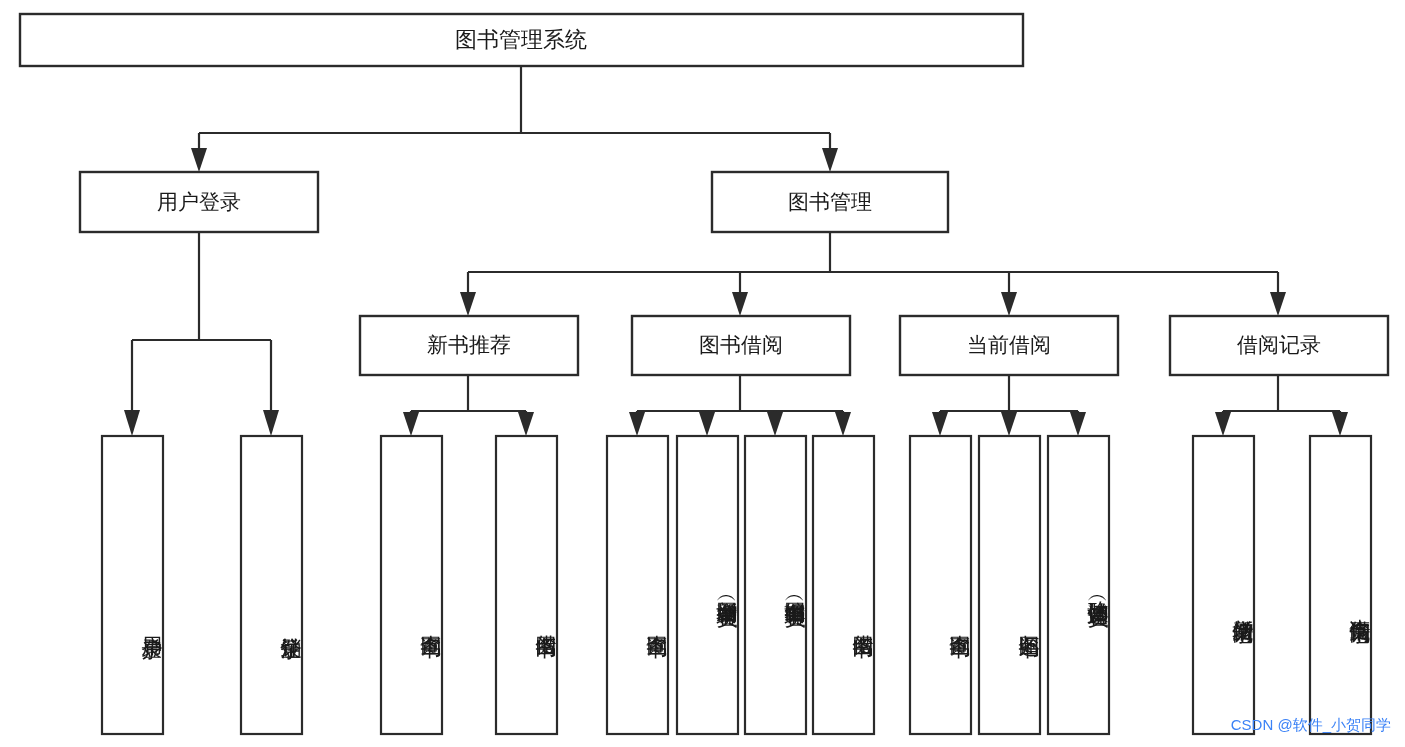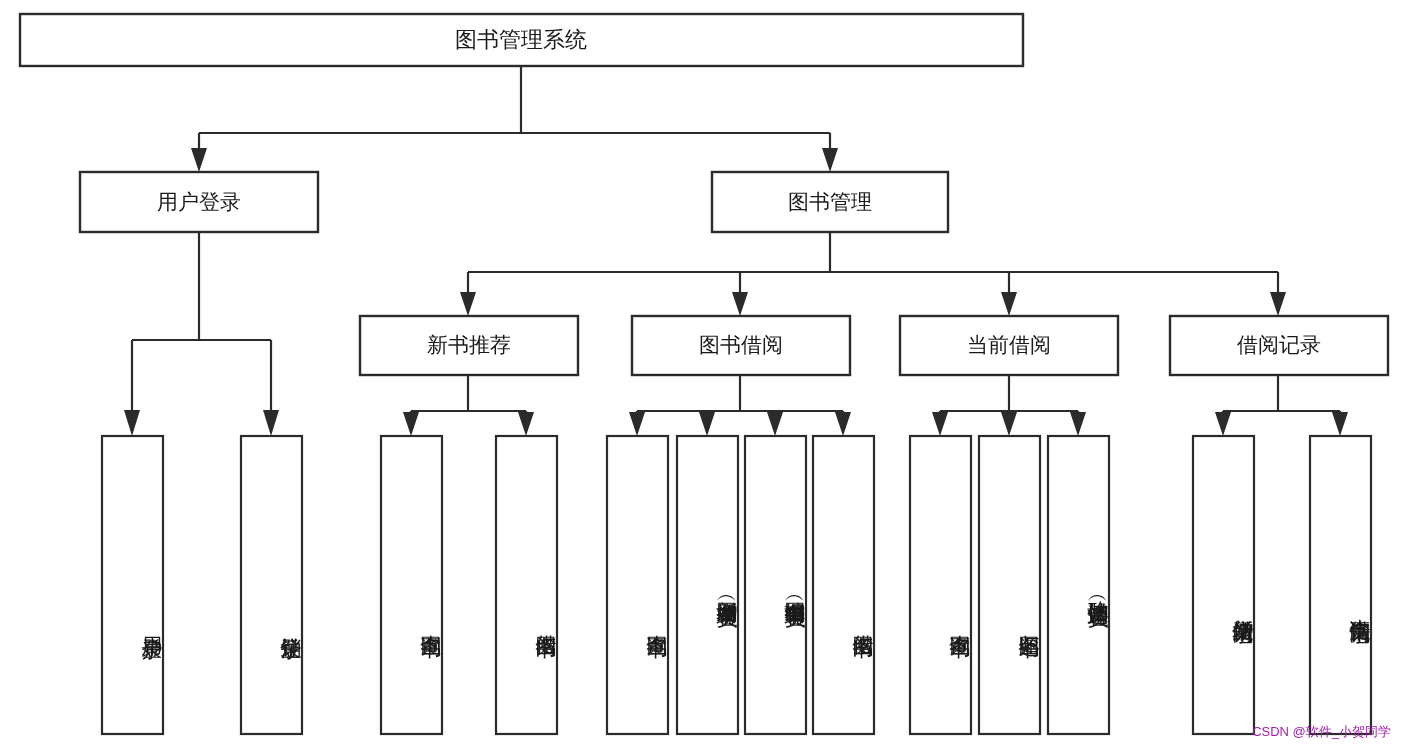--- a/index.html
+++ b/index.html
@@ -71,24 +71,24 @@
     color: #1a1a1a;
     letter-spacing: 1px;
     white-space: nowrap;
     text-align: center;
     pointer-events: none;
     user-select: none;
   }
   .watermark {
     position: absolute;
     right: 14px;
-    bottom: 6px;
-    font-family: "Liberation Sans", "DejaVu Sans", sans-serif;
-    font-size: 13px;
-    color: #a21caf;
+    bottom: 12px;
+    font-family: "Liberation Sans", "DejaVu Sans", sans-serif;
+    font-size: 15px;
+    color: #3b82f6;
     white-space: nowrap;
     user-select: none;
   }
 </style>
 </head>
 <body>
 
 <div id="diagram-root">
 
   <svg id="tree-svg" viewBox="0 0 1405 747">

